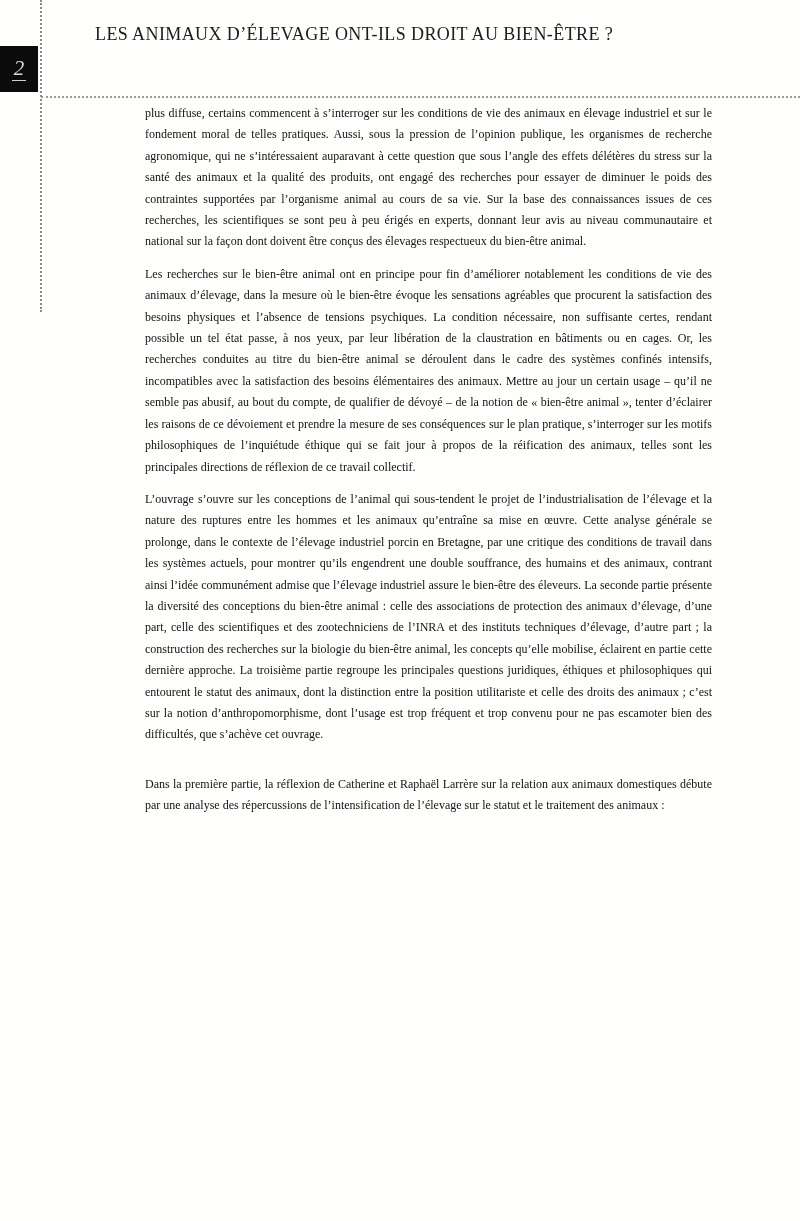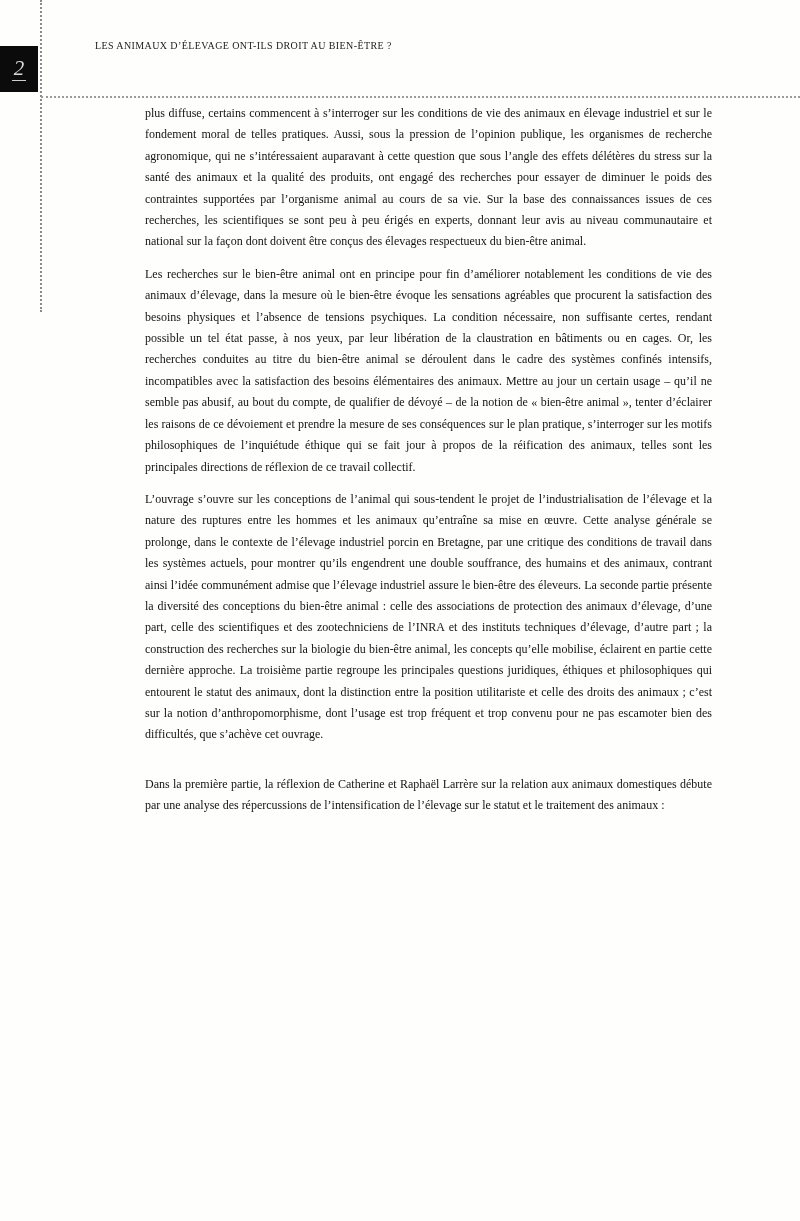--- a/index.html
+++ b/index.html
@@ -31,22 +31,22 @@
     top: 96px;
     width: 759px;
     height: 0;
     border-top: 2px dotted #9a9a9a;
   }
 
   
   .running-title {
     position: absolute;
     left: 95px;
-    top: 40px;
-    font-size: 10px;
+    top: 24px;
+    font-size: 18px;
     letter-spacing: 0.4px;
     color: #1c1c1c;
     white-space: nowrap;
   }
 
   
   .page-num-box {
     position: absolute;
     left: 0;
     top: 46px;

